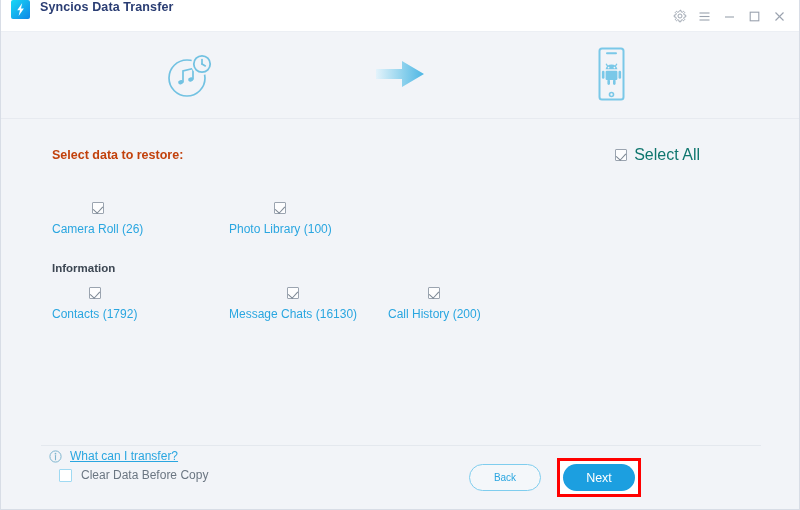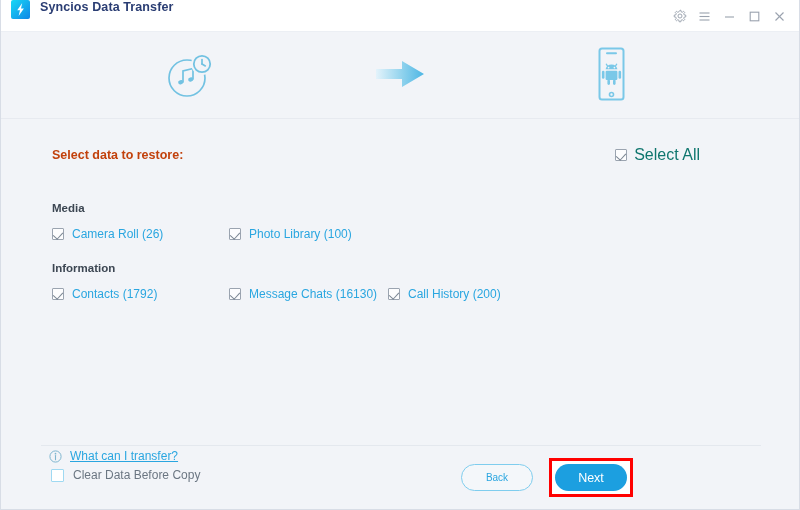--- a/index.html
+++ b/index.html
@@ -186,20 +186,21 @@
     height: 16px;
   }
   .item {
     position: absolute;
     top: 0;
     display: flex;
     align-items: center;
     gap: 8px;
     cursor: pointer;
     white-space: nowrap;
+    flex-direction: column;
   }
   .item .lbl {
     font-size: 12px;
     color: #2aa6e0;
     line-height: 14px;
   }
 
   #group-media { top: 83px; }
   #group-info  { top: 143px; }
 
@@ -231,21 +232,21 @@
     left: 40px;
     top: 326px;
     width: 720px;
     height: 1px;
     background: #e4e8ee;
   }
 
   
   #bottombar {
     position: absolute;
-    left: 0;
+    left: 8px;
     top: 327px;
     width: 669px;
     height: 64px;
     padding-left: 8px;
   }
   #clear-data {
     position: absolute;
     left: 50px;
     top: 22px;
     display: flex;
@@ -423,21 +424,20 @@
     <div id="select-row">
       <div id="select-label">Select data to restore:</div>
 
       <div id="select-all">
         <span class="cb checked"></span>
         <span class="lbl">Select All</span>
       </div>
     </div>
 
     <div class="group" id="group-media">
-      <div class="group-title">Media</div>
       <div class="group-items">
         <div class="item col0">
           <span class="cb checked"></span>
           <span class="lbl">Camera Roll (26)</span>
         </div>
         <div class="item col1">
           <span class="cb checked"></span>
           <span class="lbl">Photo Library (100)</span>
         </div>
       </div>

